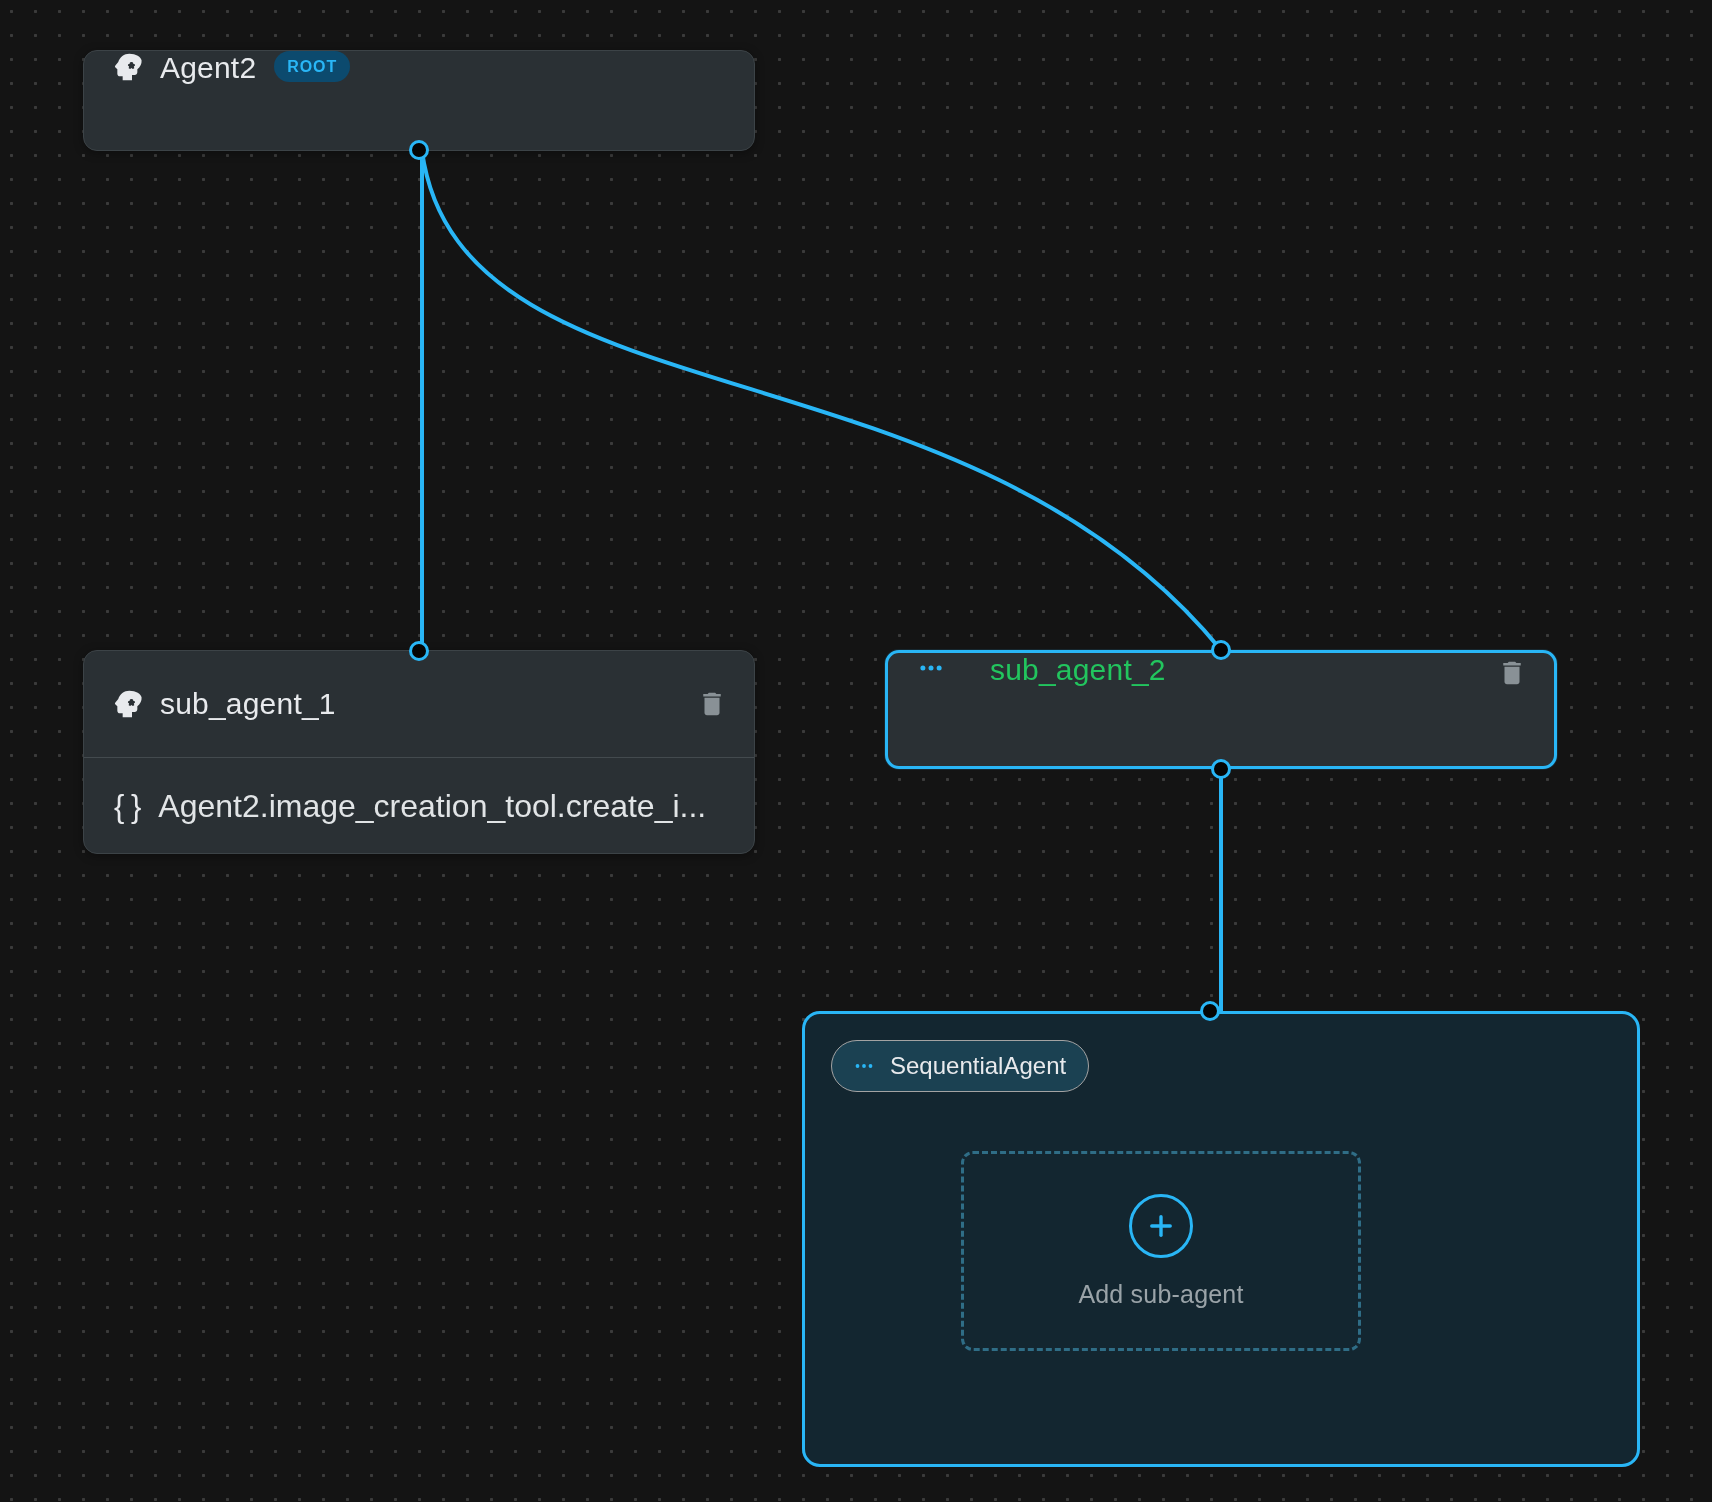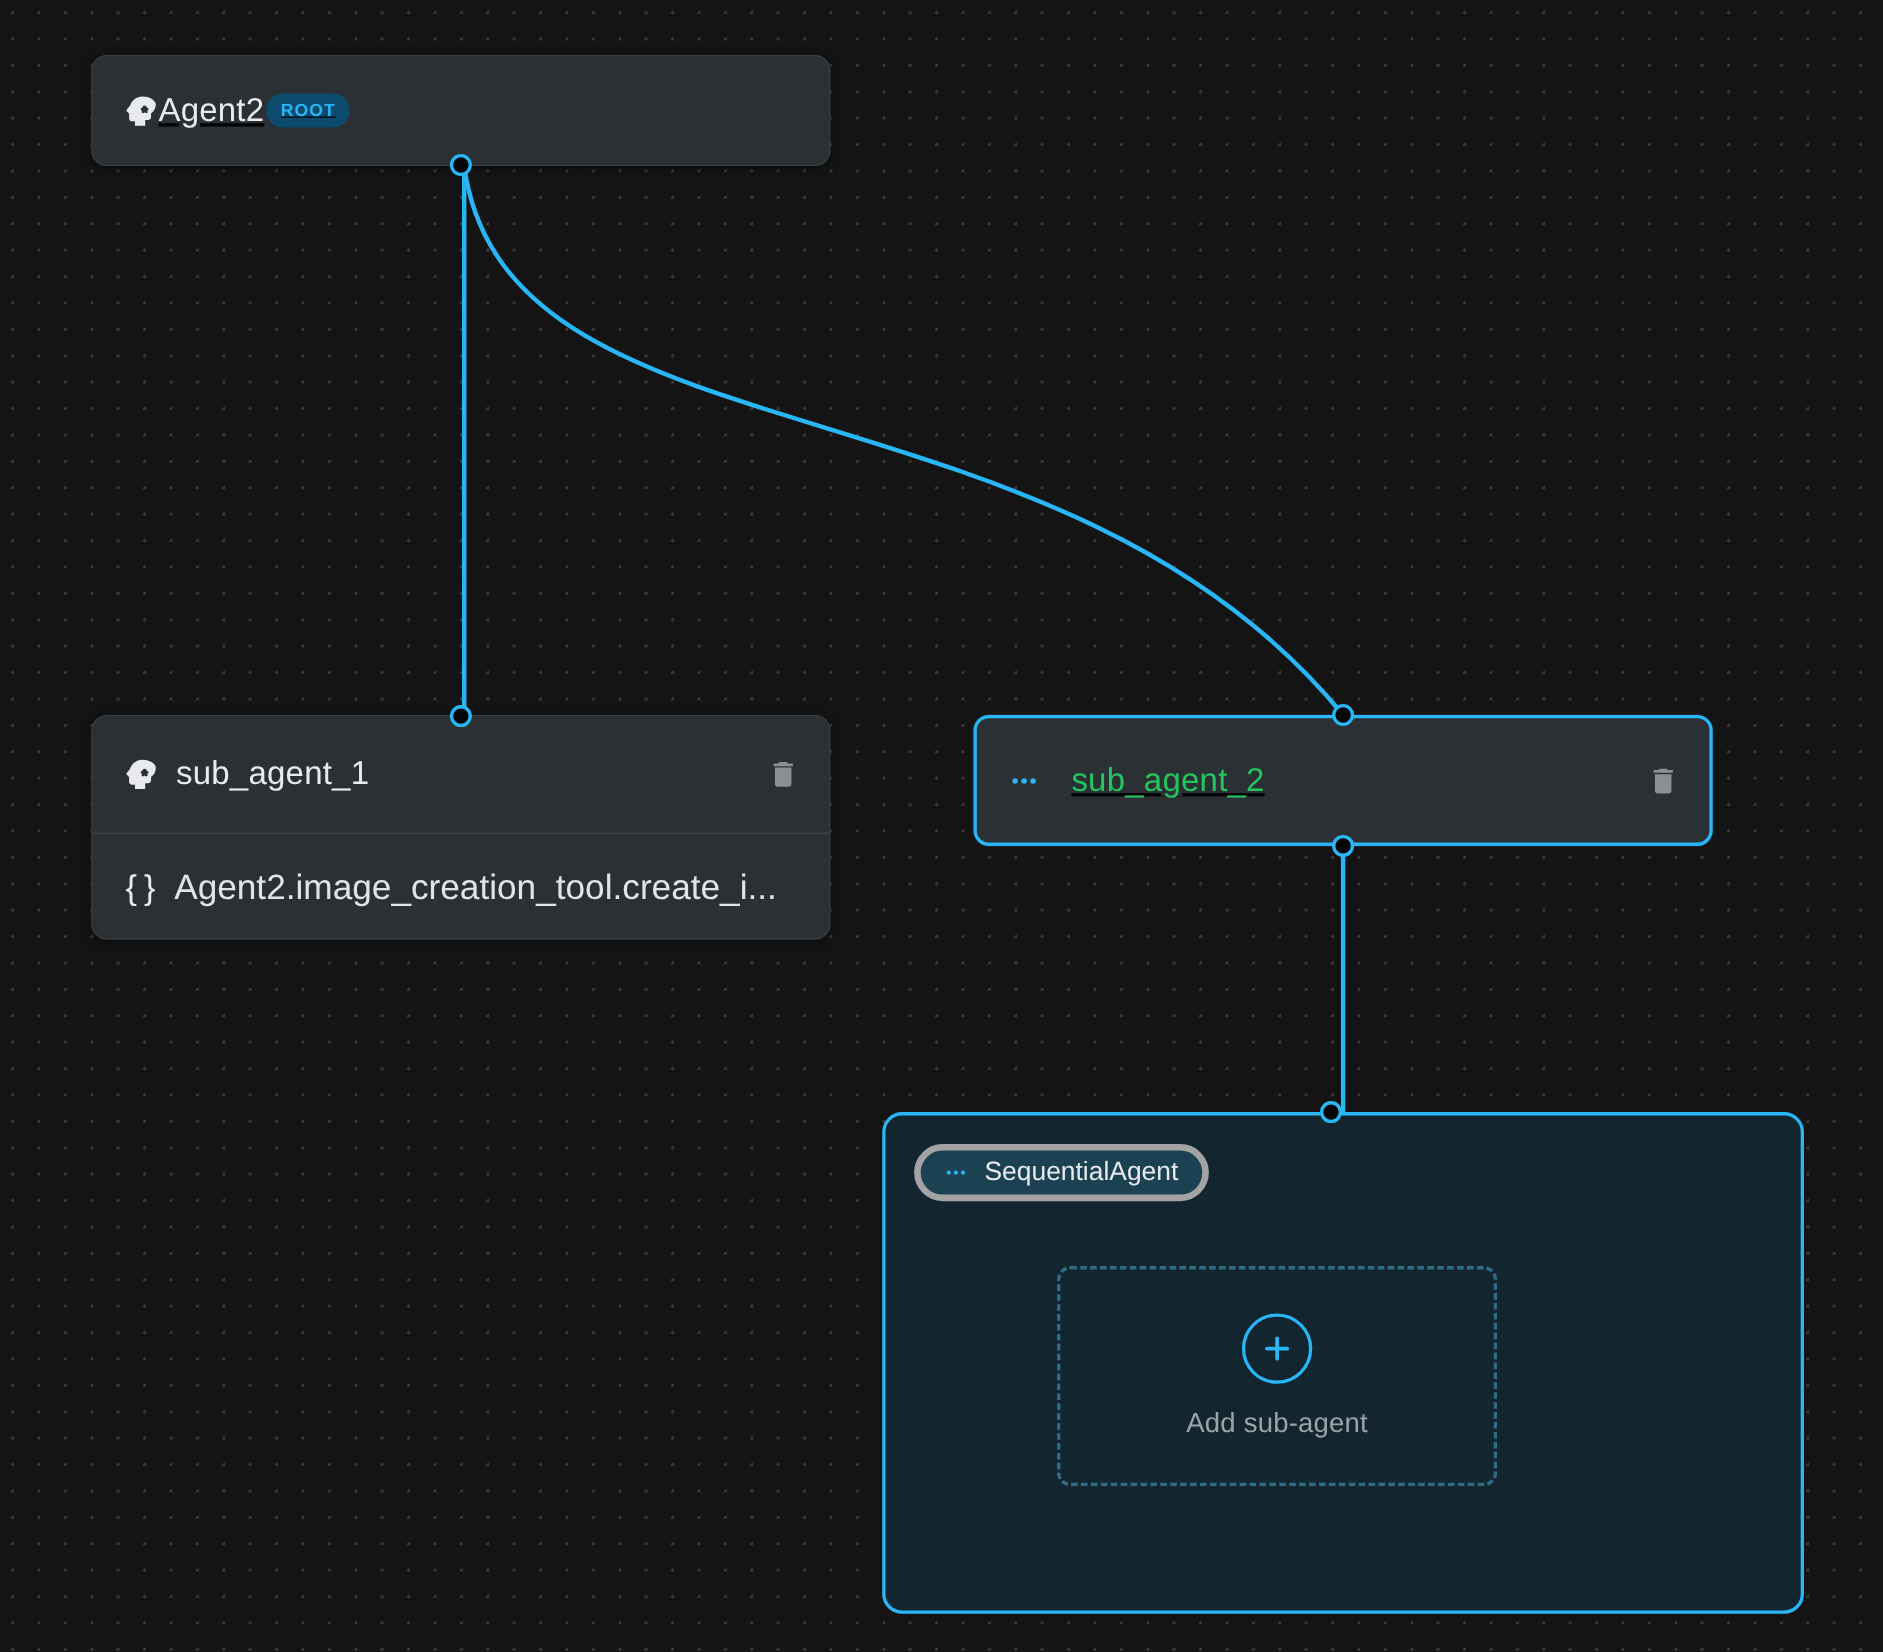--- a/index.html
+++ b/index.html
@@ -48,25 +48,25 @@
   }
 
   .node-selected {
     background: #2a3034;
     border: 3px solid #29b6f6;
     box-shadow: 0 0 0 1px rgba(41,182,246,.12);
   }
 
   .node-header {
     display: flex;
-    align-items: center;
+    align-items: flex-start;
     height: 100%;
     padding: 0 22px 0 28px;
     box-sizing: border-box;
-    text-decoration: underline;
+    gap: 16px;
   }
 
   .node-title {
     font-size: 30px;
     font-weight: 400;
     letter-spacing: .2px;
     color: #e8eaed;
     white-space: nowrap;
   }
   .node-title.accent { color: #22c55e; margin-left: 28px; }
@@ -142,21 +142,21 @@
     position: absolute;
     left: 26px;
     top: 26px;
     display: inline-flex;
     align-items: center;
     gap: 14px;
     height: 52px;
     padding: 0 22px 0 20px;
     border-radius: 26px;
     background: #1b4152;
-    border: 6px solid #a3a3a3;
+    border: 1px solid #a3a3a3;
     color: #e8eaed;
     font-size: 24px;
     cursor: pointer;
     box-sizing: border-box;
   }
 
   .dropzone {
     position: absolute;
     border: 3px dashed #2f6d86;
     border-radius: 12px;

